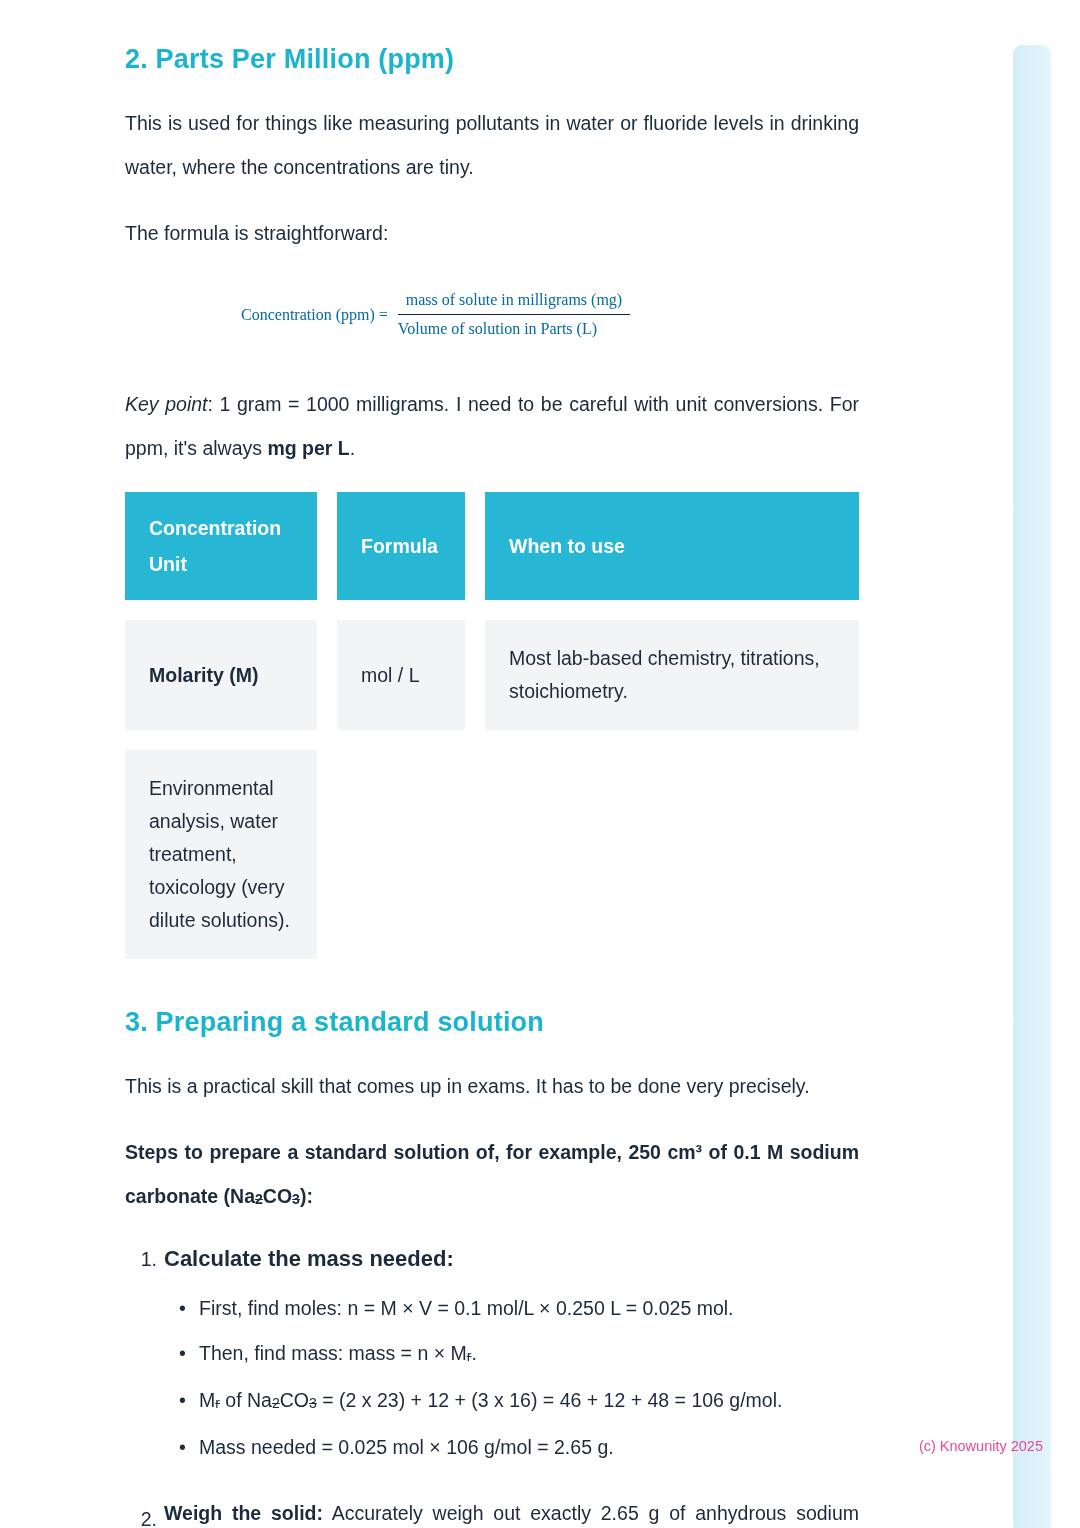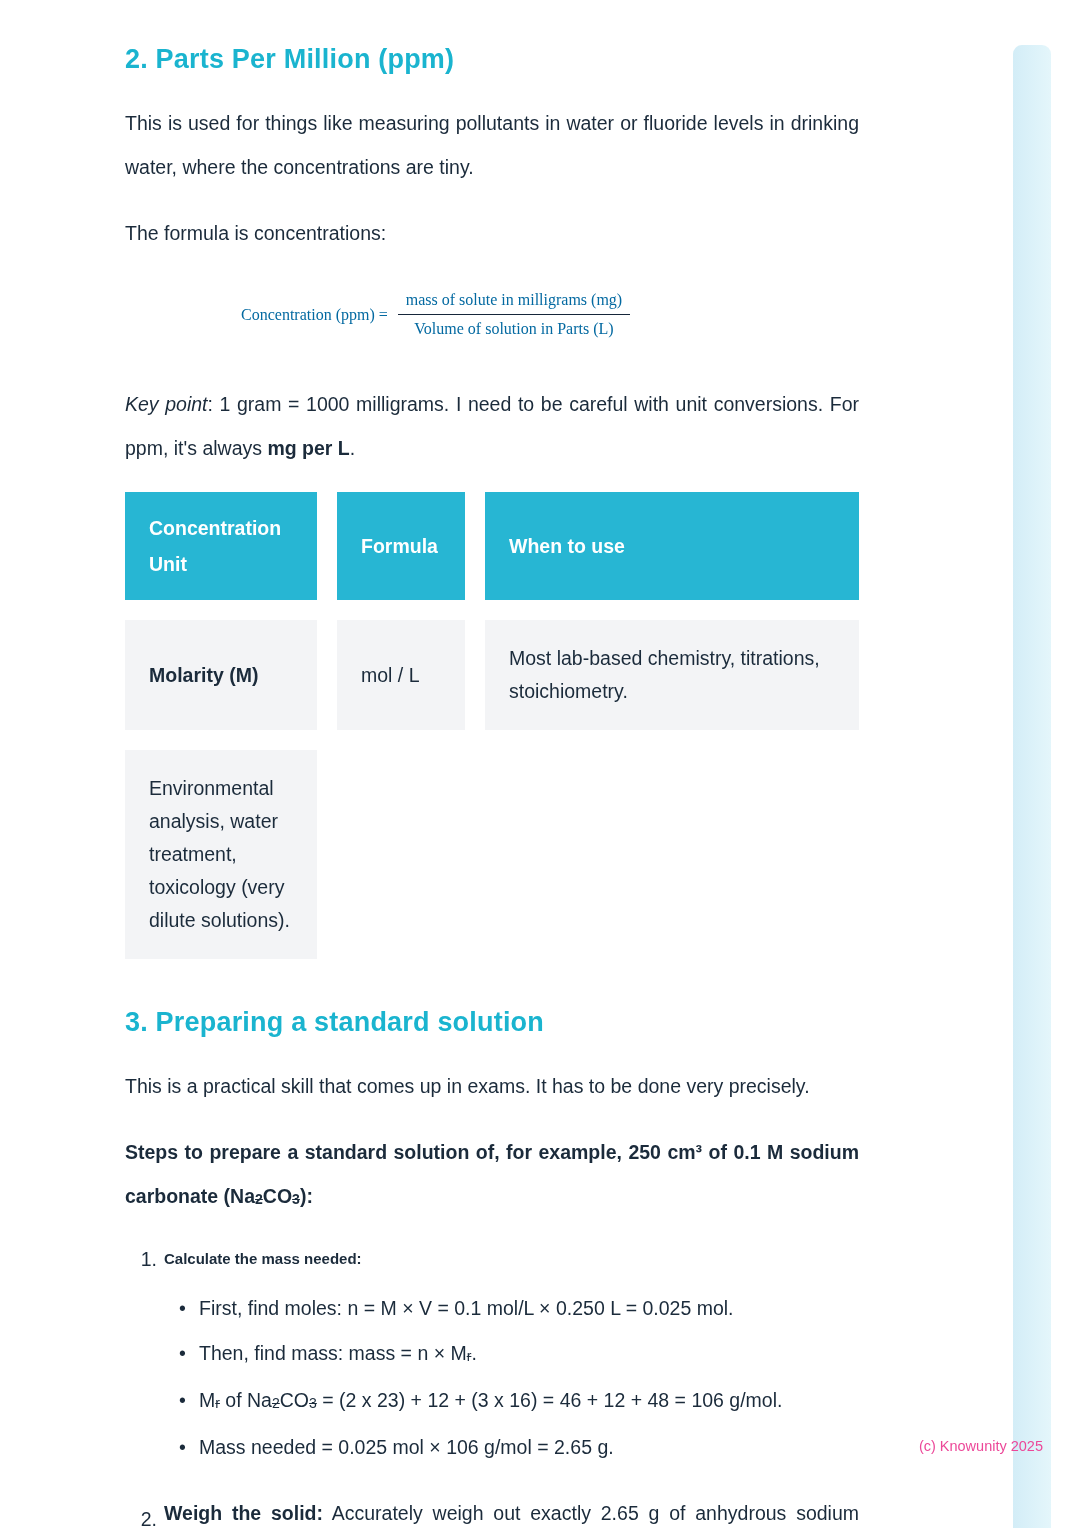--- a/index.html
+++ b/index.html
@@ -38,21 +38,21 @@
   
   .formula{
     display:flex;
     align-items:center;
     font-family:"Liberation Serif",serif;
     font-size:16px;
     color:#0369a1;
     margin:36px 0 44px 116px;
   }
   .formula .lhs{white-space:pre;}
-  .frac{display:inline-flex;flex-direction:column;text-align:center;margin-left:6px;}
+  .frac{display:inline-flex;flex-direction:column;margin-left:6px;}
   .frac .num{padding:0 8px 5px 8px;border-bottom:1.6px solid #16263a;}
   .frac .den{padding-top:5px;}
   
   .tbl{
     display:grid;
     grid-template-columns:192px 128px auto;
     gap:20px;
     margin:20px 0 0 0;
   }
   .th{
@@ -83,21 +83,21 @@
     width:24px;
     flex:0 0 24px;
     font-size:19.5px;
     line-height:34px;
     text-align:right;
     padding-right:7px;
     margin-left:8px;
   }
   .step-body{flex:1;}
   .step-title{
-    font-size:15px;
+    font-size:22px;
     line-height:34px;
     margin:0 0 16px 0;
   }
   .step-text{
     font-size:19.5px;
     line-height:23px;
     text-align:justify;
     margin:0;
   }
   .bullets{margin:0;padding:0;list-style:none;}
@@ -134,21 +134,21 @@
 </head>
 <body>
 
 <div class="page">
   <div class="content">
 
     <h2 class="sec-heading">2. Parts Per Million (ppm)</h2>
 
     <p class="para">This is used for things like measuring pollutants in water or fluoride levels in drinking water, where the concentrations are tiny.</p>
 
-    <p class="para">The formula is concentrations:</p>
+    <p class="para">The formula is straightforward:</p>
 
     <div class="formula">
       <span class="lhs">Concentration (ppm) = </span>
       <span class="frac">
         <span class="num">mass of solute in milligrams (mg)</span>
         <span class="den">Volume of solution in Parts (L)</span>
       </span>
     </div>
 
     <p class="para"><span class="i">Key point</span><span>: 1 gram = 1000 milligrams. I need to be careful with unit conversions. For ppm, it's always </span><span class="b">mg per L</span><span>.</span></p>

